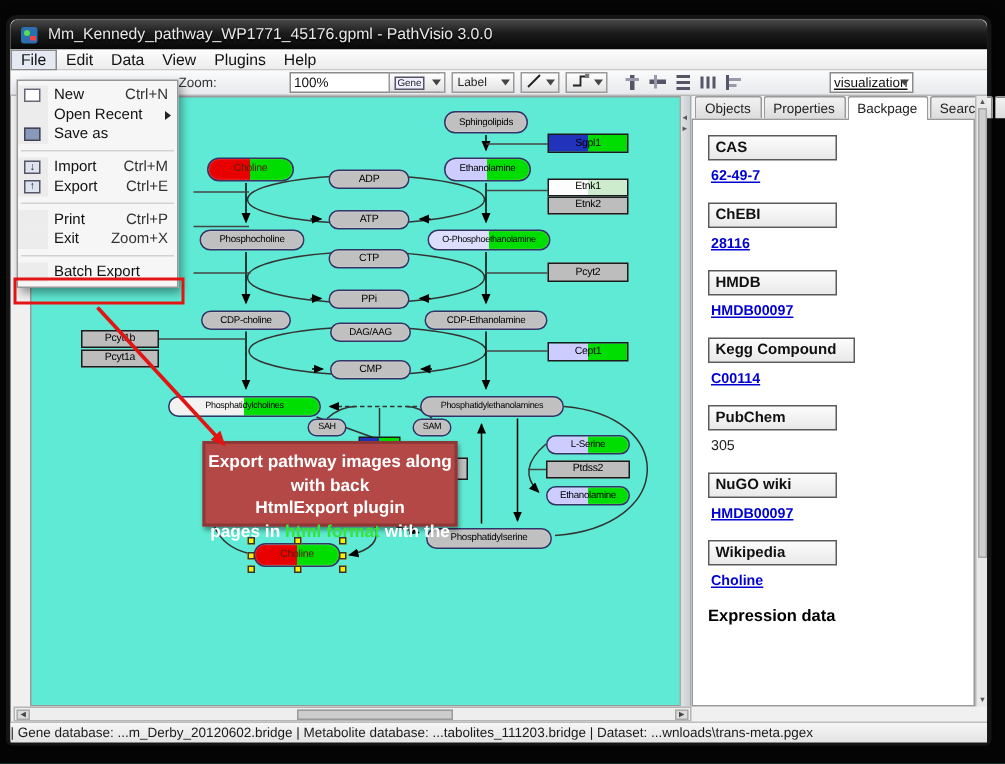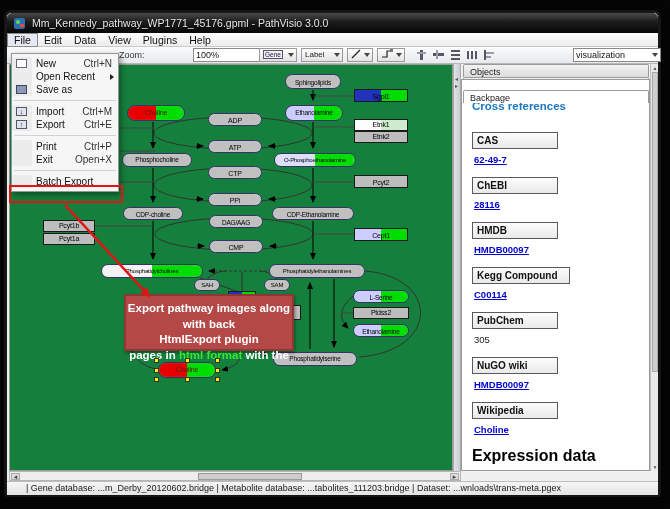--- a/index.html
+++ b/index.html
@@ -30,47 +30,47 @@
   .toolbar .tlabel { position:absolute; top:3px; font-size:9px; color:#333;text-align:center; }
   .combo { position:absolute; top:1px; height:14px; background:#fff; border:1px solid #8a8a8a;
     font-size:9px; line-height:12px; padding:0 2px; color:#111;margin-left:46px; }
   .combo .caret, .tbtn .caret { position:absolute; right:2px; top:4px; width:0; height:0;
     border-left:3px solid transparent; border-right:3px solid transparent; border-top:4px solid #444; }
   .tbtn { position:absolute; top:1px; height:14px; border:1px solid #9a9a9a; background:linear-gradient(#fff,#e2e2e2);
     font-size:8px; line-height:12px; padding:0 10px 0 3px; color:#222; }
   .ticon { position:absolute; top:2px; width:14px; height:12px; }
 
   
-  .canvas { position:absolute; left:2px; top:51px; width:444px; height:407px;
-    background:#15803d; border:1px solid #9a9a9a; overflow:hidden; }
+  .canvas { position:absolute; left:13px; top:51px; width:444px; height:407px;
+    background:#5eead4; border:1px solid #9a9a9a; overflow:hidden; }
   .splitter { position:absolute; left:446px; top:51px; width:8px; height:407px;
     background:linear-gradient(90deg,#dfe2e6,#c9ccd1); border-left:1px solid #aaa; border-right:1px solid #aaa; }
   .splitter .grip { position:absolute; left:1px; top:12px; font-size:6px; color:#555; line-height:7px; }
   .sidepanel { position:absolute; left:454px; top:51px; width:189px; height:407px; background:#f4f4f4; }
   .vscroll { position:absolute; left:643px; top:51px; width:8px; height:407px; background:#e9e9e9;
     border-left:1px solid #bbb; }
   .vscroll .sarrow { position:absolute; left:1px; width:6px; height:6px; font-size:5px; color:#555; text-align:center; line-height:6px; }
   .vscroll .sthumb { position:absolute; left:1px; top:8px; width:6px; height:300px; background:#cfcfcf; border:1px solid #a8a8a8; }
 
   
-  .tabs { position:absolute; left:0; top:0; width:100%; height:15px; display:flex; padding-left:2px;flex-direction:column; }
+  .tabs { position:absolute; left:0; top:0; width:100%; height:15px; display:flex; padding-left:2px; }
   .tab { font-size:9px; color:#222; padding:2px 6px 0 6px; margin-right:1px; height:15px;
     background:linear-gradient(#f2f2f2,#dcdcdc); border:1px solid #9a9a9a; border-bottom:none;
     border-radius:2px 2px 0 0; }
   .tab.active { background:#fff; height:16px; position:relative; z-index:2; }
   .panelbody { position:absolute; left:0; top:15px; width:189px; height:392px; background:#fff;
     border:1px solid #9a9a9a; overflow:hidden; padding:10px 0 0 10px; }
   .xref-heading { color:#1a78c2; font-weight:bold; font-size:11.5px; margin:10px 0 20px 0; }
   .xref-sec { margin-bottom:9px; }
   .dbbox { width:86px; border:1px solid #5a5a5a; background:linear-gradient(#fcfcfc,#e9e9e9);
     font-size:10px; font-weight:bold; color:#111; padding:2px 4px; }
   .dbid { display:inline-block; margin:5px 0 3px 2px; font-size:9.5px; }
   a.dbid { color:#0000d0; font-weight:bold; text-decoration:underline; }
   span.dbid { color:#222; }
-  .expr-heading { font-weight:bold; font-size:16px; color:#000; margin-top:4px; }
+  .expr-heading { font-weight:bold; font-size:11px; color:#000; margin-top:4px; }
 
   
   .pnode { position:absolute; z-index:2; text-align:center; color:#000; overflow:hidden;
     font-size:7px; white-space:nowrap; }
   .npill { border:1px solid #333366; border-radius:8px; box-shadow:inset 0 0 1px rgba(255,255,255,.6); }
   .nbox { border:1px solid #1a1a1a; }
   .pnode span { display:inline-block; vertical-align:middle; letter-spacing:-0.2px; }
   .handle { position:absolute; width:5px; height:5px; background:#ffee00; border:1px solid #333; z-index:6; }
 
   
@@ -104,21 +104,21 @@
   .overlay-svg { position:absolute; left:0; top:0; width:653px; height:483px; z-index:50; pointer-events:none; }
 
   
   .hscroll { position:absolute; left:2px; top:458px; width:452px; height:10px; background:#eeeeee;
     border:1px solid #b5b5b5; }
   .hscroll .harrow { position:absolute; top:1px; width:9px; height:7px; font-size:6px; line-height:7px;
     text-align:center; color:#444; background:#dcdcdc; border:1px solid #aaa; }
   .hscroll .hthumb { position:absolute; left:188px; top:1px; width:104px; height:7px; background:#cdcdcd;
     border:1px solid #9a9a9a; }
   .statusbar { position:absolute; left:0; top:468px; width:100%; height:14px; background:linear-gradient(#f6f6f6,#e3e3e3);
-    border-top:1px solid #bdbdbd; font-size:9px; color:#1a1a1a; line-height:13px; padding-left:19px;
+    border-top:1px solid #bdbdbd; font-size:9px; color:#1a1a1a; line-height:13px; padding-left:0;
     white-space:nowrap; overflow:hidden; }
 
   svg.edges { position:absolute; left:0; top:0; z-index:1; }
 </style>
 </head>
 <body>
 
 <div id="page">
   <div id="window">
 
@@ -192,21 +192,21 @@
             <rect x="9" y="2" width="2" height="8" fill="#556"></rect>
           </svg>
       </div>
       <div class="ticon" style="left:476px;">
         <svg width="13" height="12">
             <rect x="1" y="1" width="2" height="10" fill="#556"></rect>
             <rect x="3" y="3" width="8" height="2" fill="#99a"></rect>
             <rect x="3" y="7" width="5" height="2" fill="#99a"></rect>
           </svg>
       </div>
-      <div class="combo" style="left:520px; width:88px;">
+      <div class="combo" style="left:500px; width:56px;text-decoration:underline;">
         <span>visualization</span><span class="caret"></span>
       </div>
     </div>
 
     <div class="canvas">
       <svg class="edges" width="444" height="407">
         <defs>
           <marker id="ar" markerWidth="8" markerHeight="8" refX="6" refY="3" orient="auto" markerUnits="userSpaceOnUse">
             <path d="M0,0 L7,3 L0,6 Z" fill="#000"></path>
           </marker>
@@ -312,21 +312,20 @@
 
     <div class="sidepanel">
       <div class="tabs">
         <div class="tab">Objects</div>
         <div class="tab">Properties</div>
         <div class="tab active">Backpage</div>
         <div class="tab">Search</div>
         <div class="tab">Legend</div>
       </div>
       <div class="panelbody">
-        <div class="xref-heading">Cross references</div>
 
         <div class="xref-sec">
           <div class="dbbox">CAS</div>
           <a class="dbid" href="#">62-49-7</a>
         </div>
         <div class="xref-sec">
           <div class="dbbox">ChEBI</div>
           <a class="dbid" href="#">28116</a>
         </div>
         <div class="xref-sec">
@@ -397,21 +396,21 @@
       </div>
       <div class="fm-sep"></div>
       <div class="fm-item">
         <span class="gutter"></span>
         <span class="flabel">Print</span>
           <span class="fshort">Ctrl+P</span>
       </div>
       <div class="fm-item">
         <span class="gutter"></span>
         <span class="flabel">Exit</span>
-          <span class="fshort">Open+X</span>
+          <span class="fshort">Zoom+X</span>
       </div>
       <div class="fm-sep"></div>
       <div class="fm-item">
         <span class="gutter"></span>
         <span class="flabel">Batch Export</span>
       </div>
     </div>
 
     <div class="redrect"></div>
     <svg class="overlay-svg">

